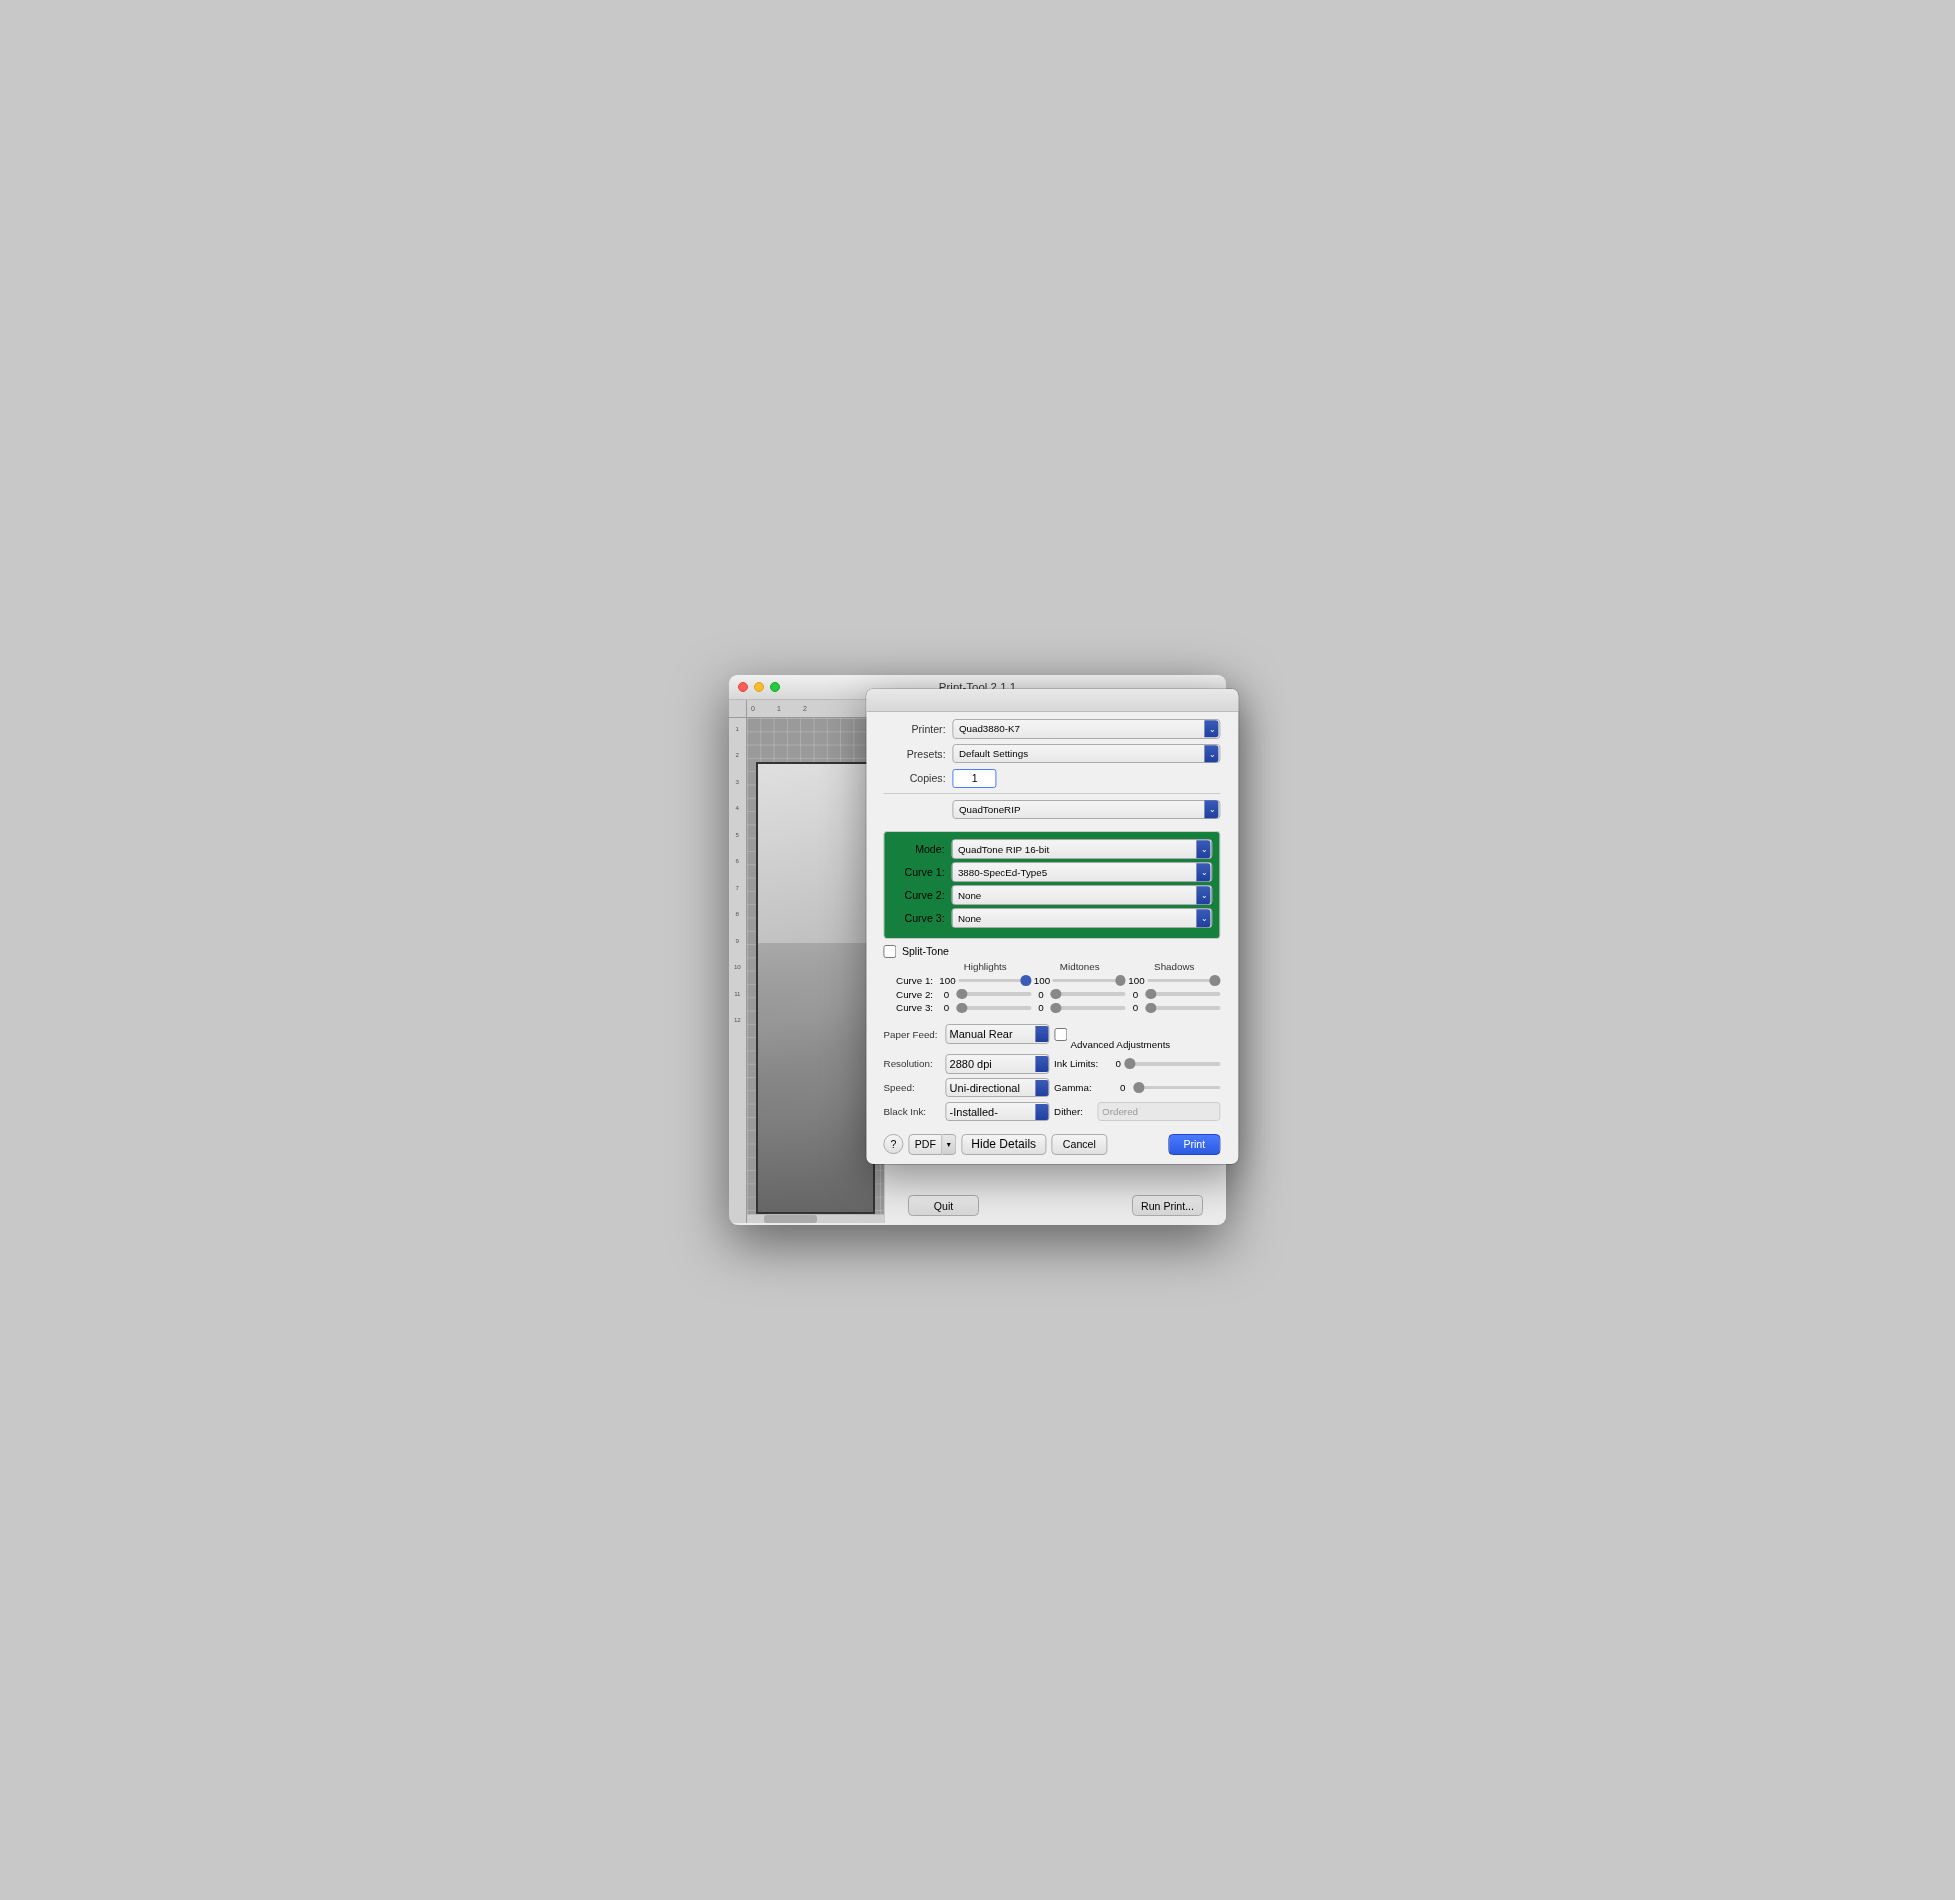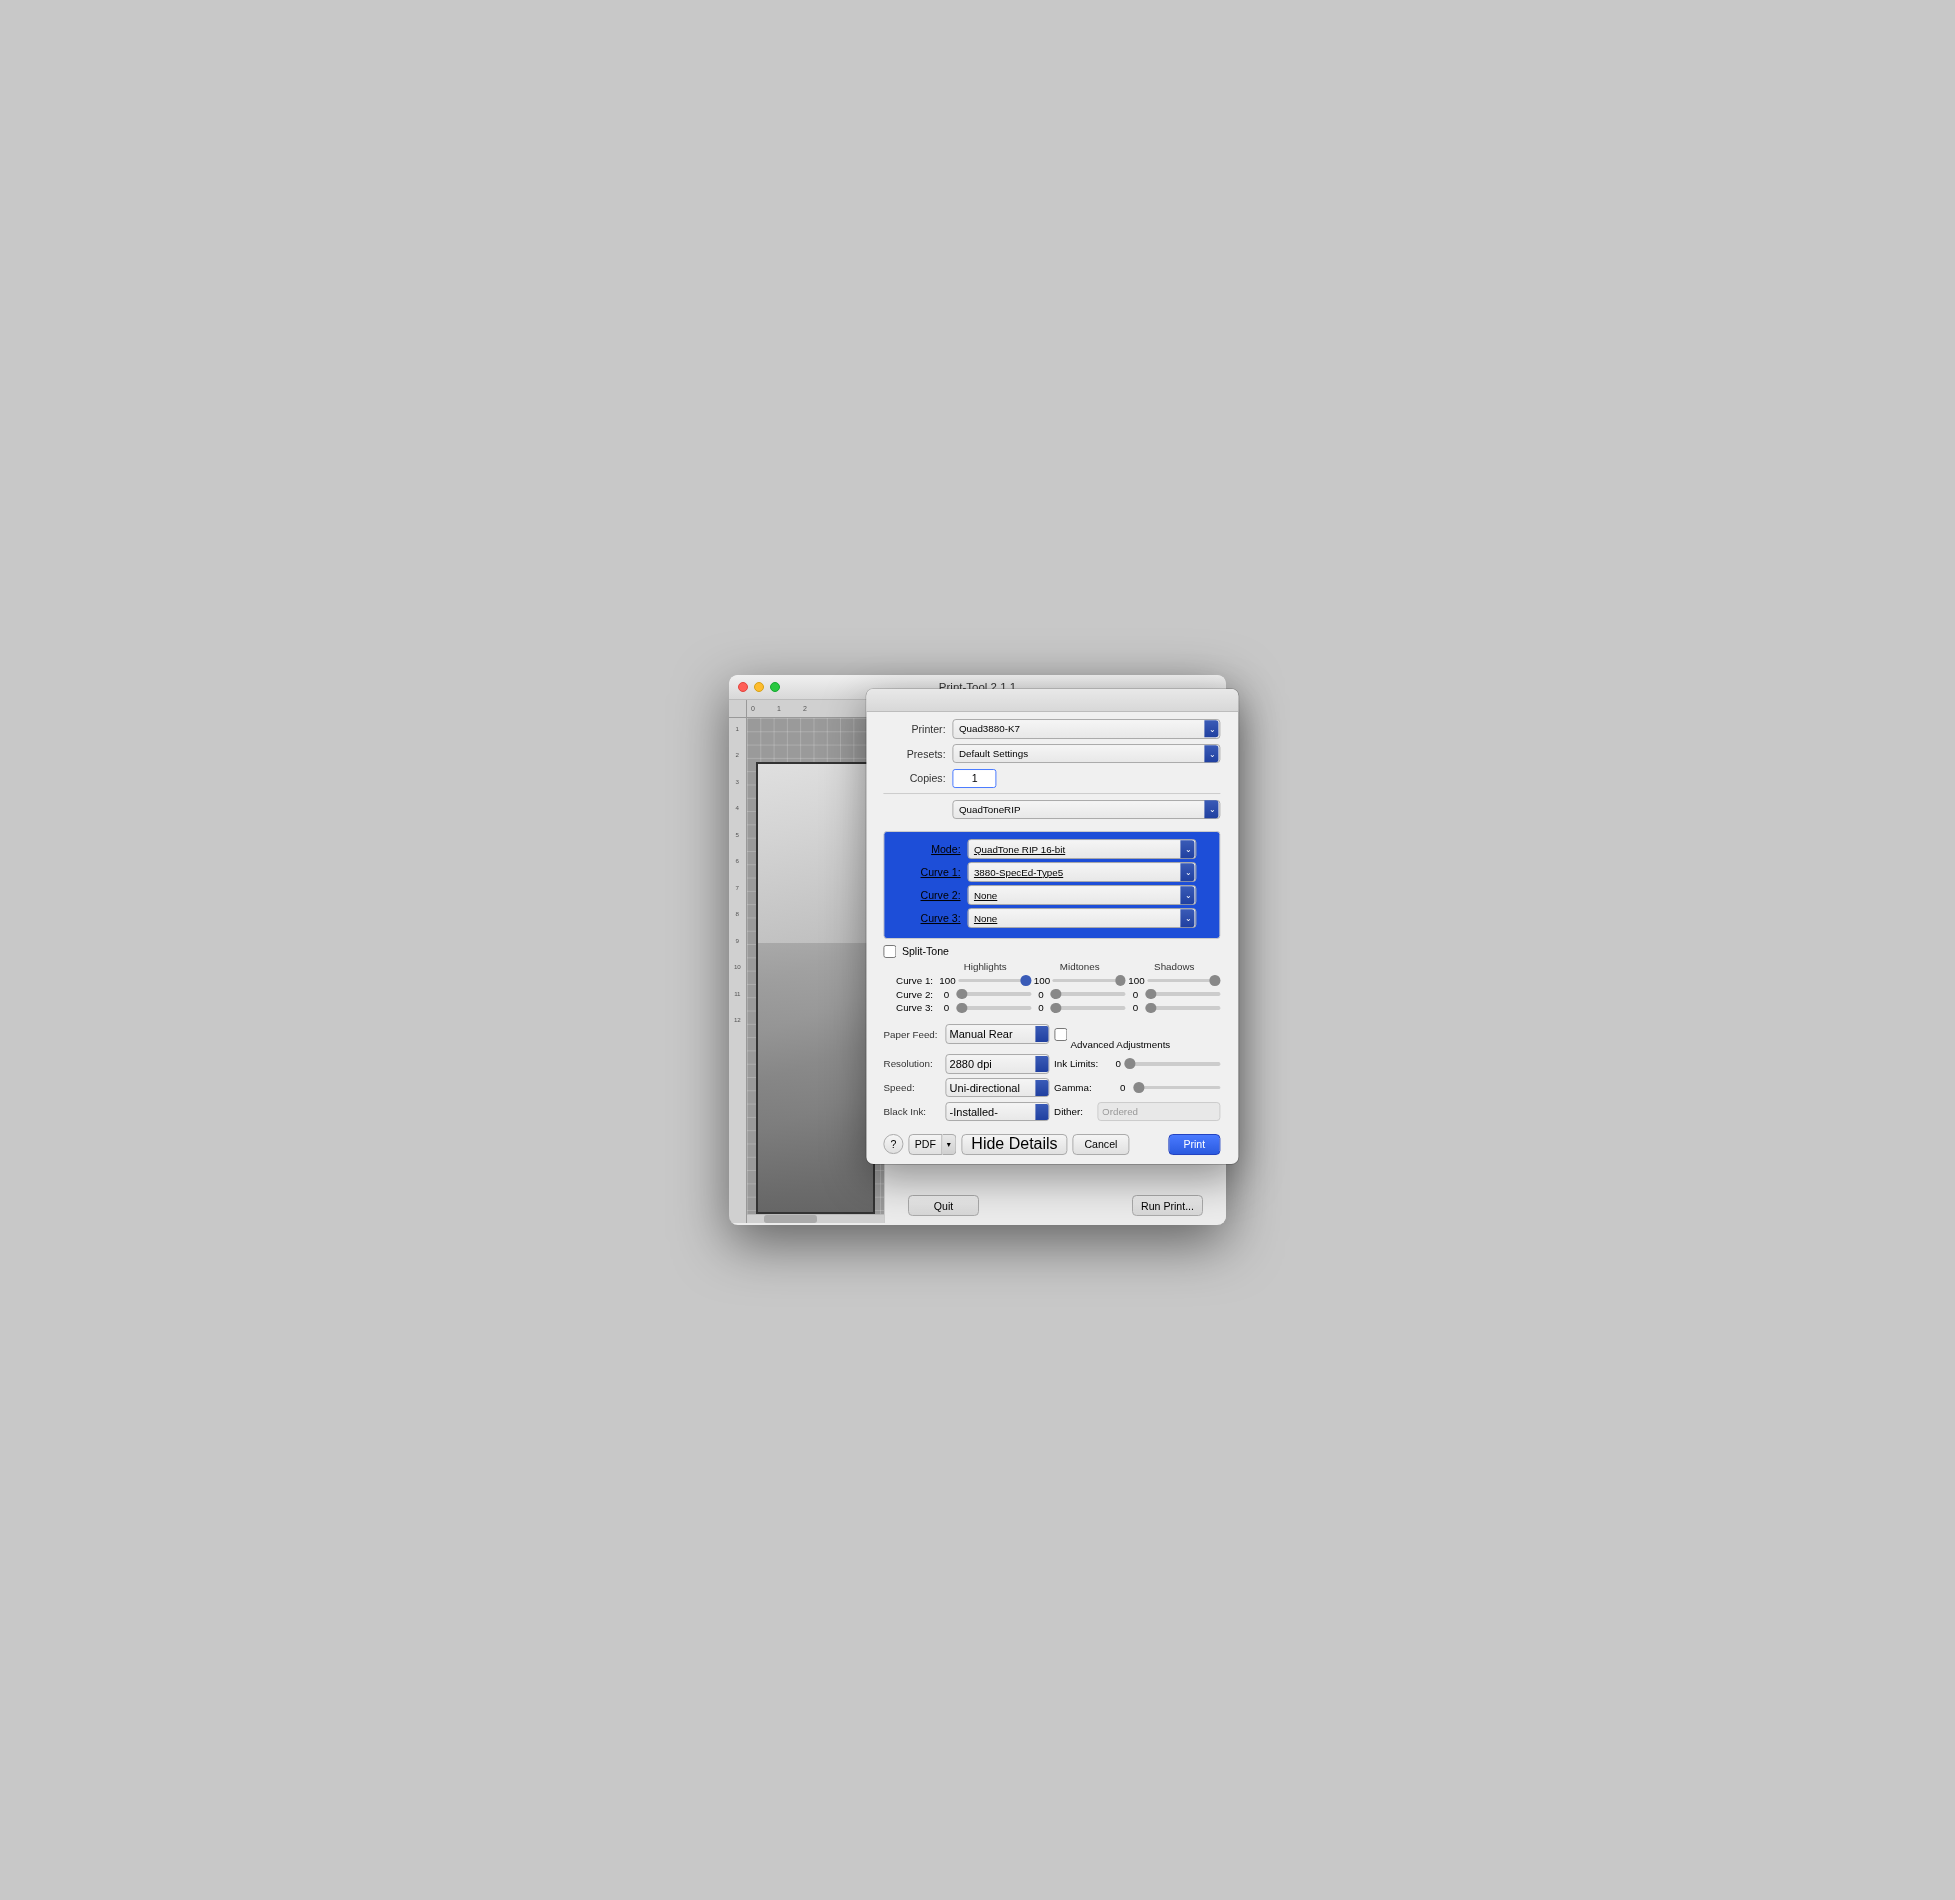--- a/index.html
+++ b/index.html
@@ -367,26 +367,25 @@
       font-size: 10.6px;
       text-align: center;
       background: #fff;
       outline: none;
     }
     .dialog-divider {
       border: none; border-top: 0.9px solid #ccc; margin: 5.3px 0;
     }
     
     .section-box {
-      background: #1d4ed8;
+      background: #15803d;
       border: 0.9px solid #ccc;
       border-radius: 3.5px;
-      padding: 7px 23px;
+      padding: 7px 7px;
       margin: 0 17.7px 5.3px;
-      text-decoration: underline;
     }
     .mode-row {
       display: flex; align-items: center; margin-bottom: 3.5px;
     }
     .mode-label {
       width: 53px; text-align: right; margin-right: 7px; font-size: 10.6px;
     }
     .mode-select {
       flex: 1; height: 19.5px; font-size: 9.8px;
       background: linear-gradient(to bottom, #f5f5f5, #e8e8e8);
@@ -451,21 +450,21 @@
       pointer-events: none;
     }
     
     .dialog-footer {
       padding: 7px 17.7px 0;
       display: flex;
       align-items: center;
       gap: 5.3px;
     }
     .footer-btn {
-      height: 21px; padding: 0 8.9px; font-size: 16px;
+      height: 21px; padding: 0 8.9px; font-size: 12px;
       background: linear-gradient(to bottom, #f5f5f5, #e0e0e0);
       border: 0.9px solid #aaa; border-radius: 4.4px;
       cursor: pointer;
     }
     .print-btn {
       height: 21px; padding: 0 14px; font-size: 10.6px;
       background: linear-gradient(to bottom, #4a7aff, #2a5adf);
       color: #fff;
       border: 0.9px solid #2040c0; border-radius: 4.4px;
       cursor: pointer; margin-left: auto;

